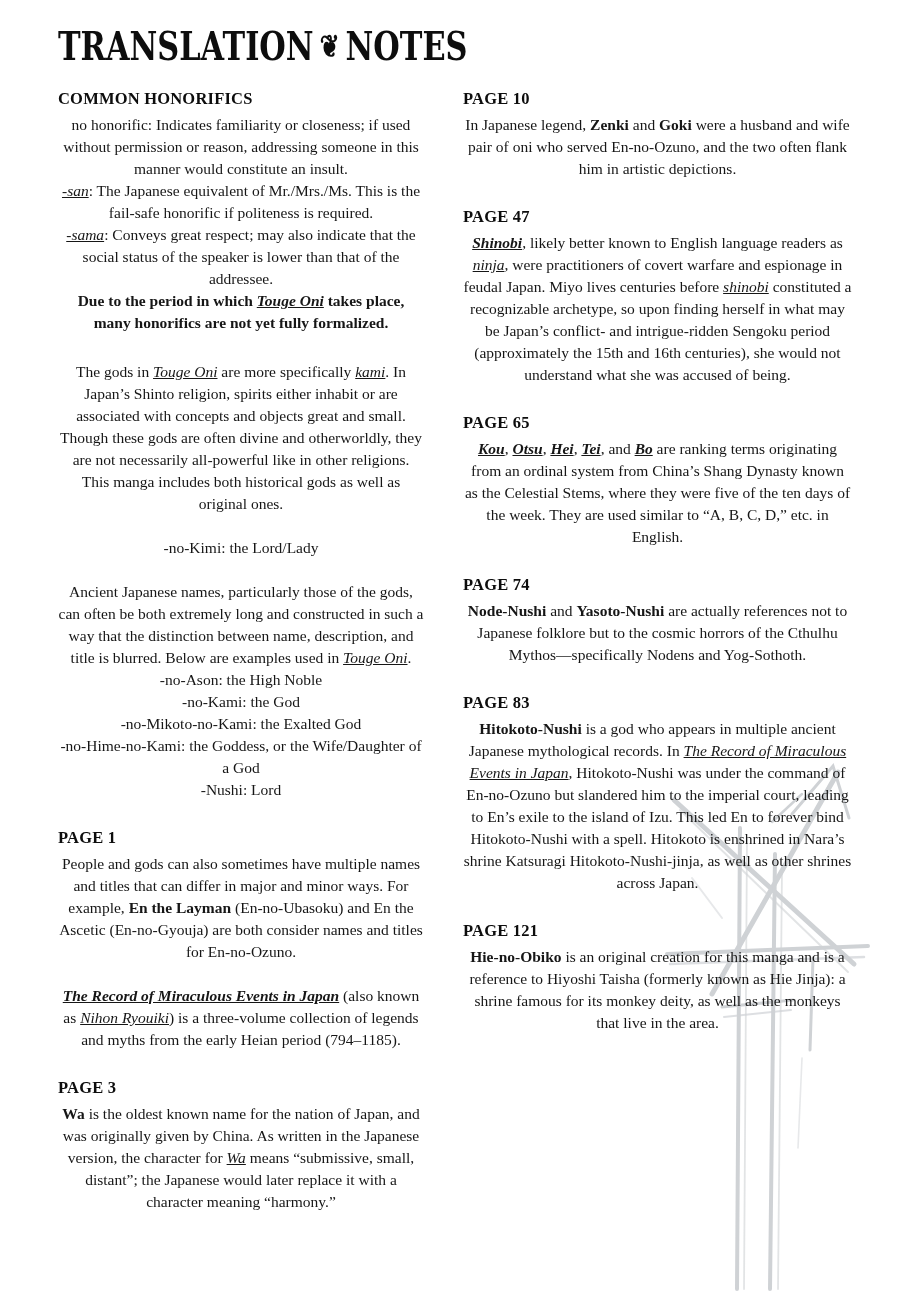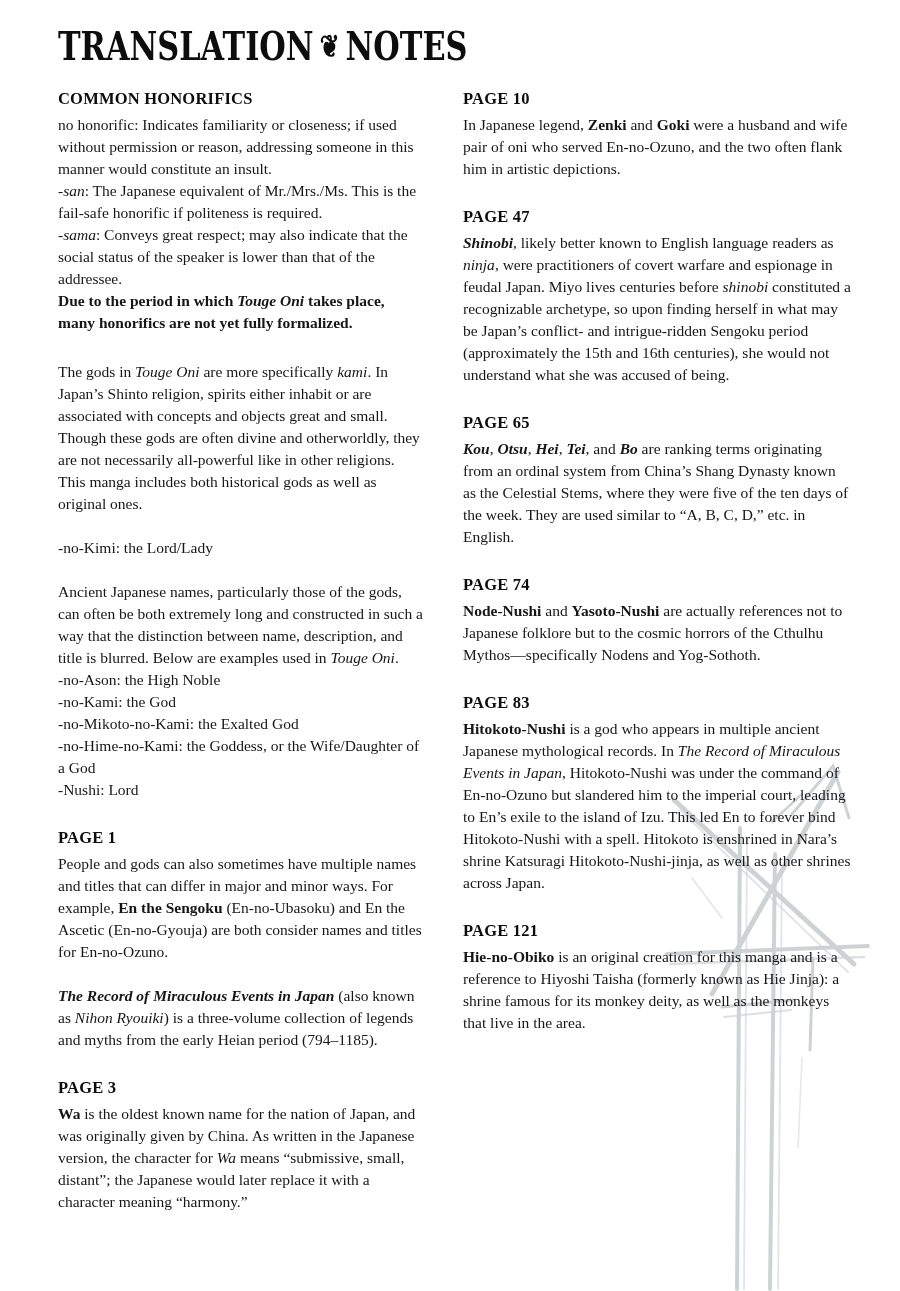--- a/index.html
+++ b/index.html
@@ -56,25 +56,25 @@
     font-size: 16.5px;
     font-weight: 700;
     letter-spacing: 0.2px;
     margin: 0 0 5px 0;
     color: #0d0d0d;
   }
   .para {
     font-size: 15.5px;
     line-height: 22px;
     margin: 0;
-    text-align: left;
+    text-align: center;
   }
   .para.gap { margin-top: 22px; }
   .b { font-weight: 700; }
-  .i { font-style: italic; }
+  .i { font-style: italic; text-decoration: underline; }
   svg line, svg path { stroke: currentColor; fill: none; stroke-linecap: round; }
 </style>
 </head>
 <body>
 
 <svg class="sketch" id="sketch" viewBox="0 0 244 533" aria-hidden="true" style="color: rgb(168, 173, 179);">
   <g opacity="0.55">
     <path d="M22,42 L202,206" stroke-width="5"></path>
     <path d="M28,52 L196,214" stroke-width="2" opacity="0.6"></path>
     <path d="M186,14 L60,236" stroke-width="5"></path>
@@ -116,21 +116,21 @@
           <p class="para gap"><span>-no-Kimi: the Lord/Lady</span></p>
           <p class="para gap"><span>Ancient Japanese names, particularly those of the gods, can often be both extremely long and constructed in such a way that the distinction between name, description, and title is blurred. Below are examples used in </span><span class="i">Touge Oni</span><span>.</span></p>
           <p class="para"><span>-no-Ason: the High Noble</span></p>
           <p class="para"><span>-no-Kami: the God</span></p>
           <p class="para"><span>-no-Mikoto-no-Kami: the Exalted God</span></p>
           <p class="para"><span>-no-Hime-no-Kami: the Goddess, or the Wife/Daughter of a God</span></p>
           <p class="para"><span>-Nushi: Lord</span></p>
         </section>
         <section class="section">
           <h2 class="sec-heading">PAGE 1</h2>
-          <p class="para"><span>People and gods can also sometimes have multiple names and titles that can differ in major and minor ways. For example, </span><span class="b">En the Sengoku</span><span> (En-no-Ubasoku) and En the Ascetic (En-no-Gyouja) are both consider names and titles for En-no-Ozuno.</span></p>
+          <p class="para"><span>People and gods can also sometimes have multiple names and titles that can differ in major and minor ways. For example, </span><span class="b">En the Layman</span><span> (En-no-Ubasoku) and En the Ascetic (En-no-Gyouja) are both consider names and titles for En-no-Ozuno.</span></p>
           <p class="para gap"><span class="b i">The Record of Miraculous Events in Japan</span><span> (also known as </span><span class="i">Nihon Ryouiki</span><span>) is a three-volume collection of legends and myths from the early Heian period (794–1185).</span></p>
         </section>
         <section class="section">
           <h2 class="sec-heading">PAGE 3</h2>
           <p class="para"><span class="b">Wa</span><span> is the oldest known name for the nation of Japan, and was originally given by China. As written in the Japanese version, the character for </span><span class="i">Wa</span><span> means “submissive, small, distant”; the Japanese would later replace it with a character meaning “harmony.”</span></p>
         </section>
       </div>
     <div class="col col-right">
         <section class="section">
           <h2 class="sec-heading">PAGE 10</h2>

